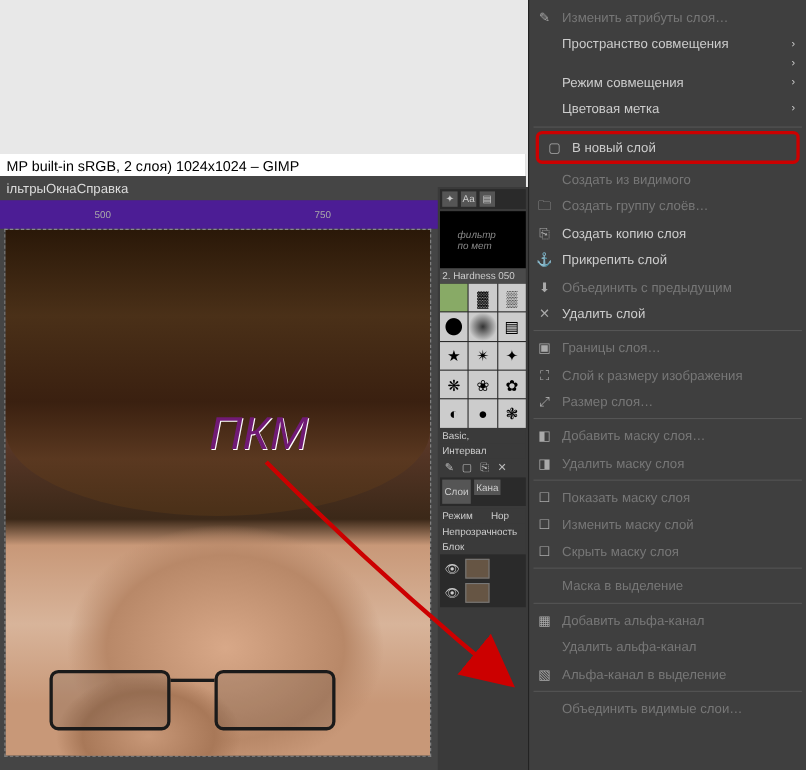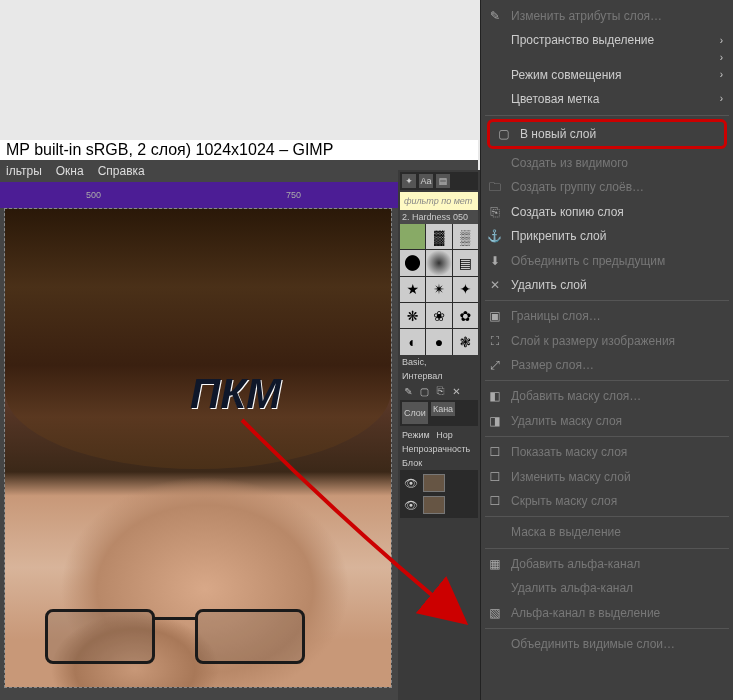--- a/index.html
+++ b/index.html
@@ -1,20 +1,20 @@
 <!DOCTYPE html>
 <html><head>
 <meta charset="utf-8">
 <style>
 * { margin: 0; padding: 0; box-sizing: border-box; font-family: "Segoe UI", Tahoma, sans-serif; }
 body { background: #e8e8e8; width: 733px; height: 700px; position: relative; overflow: hidden; }
 
 .window { position: absolute; top: 140px; left: 0; width: 478px; height: 560px; background: #454545; }
-.titlebar { background: #fff; color: #000; font-size: 16px; padding: 3px 6px; height: 20px; display: flex; align-items: center; }
-.menubar { background: #454545; color: #ddd; font-size: 12px; padding: 4px 6px; display: flex; gap: 14px; }
+.titlebar { background: #fff; color: #000; font-size: 13px; padding: 3px 6px; height: 20px; display: flex; align-items: center; }
+.menubar { background: #454545; color: #ddd; font-size: 12px; padding: 4px 6px; display: flex; }
 .menubar span { cursor: default; }
 .ruler-area { background: #4c1d95; height: 26px; position: relative; }
 .ruler-area .tick { position: absolute; color: #aaa; font-size: 9px; top: 8px; }
 .canvas-wrap { position: relative; width: 388px; height: 480px; overflow: hidden; border: 1px dashed #888; margin-left: 4px; }
 .canvas-img { width: 100%; height: 100%; background:
   radial-gradient(ellipse 120px 80px at 130px 460px, #c89878 0%, #a87858 50%, transparent 70%),
   radial-gradient(ellipse 180px 140px at 200px 380px, #d8a888 0%, #b88868 60%, transparent 80%),
   linear-gradient(180deg, #3b2818 0%, #4a3020 20%, #5a3828 40%, #3b2818 55%, #c89878 60%, #d8b49a 75%, #c89878 90%);
   position: relative;
 }
@@ -24,21 +24,21 @@
 }
 .glasses { position: absolute; top: 400px; left: 40px; width: 260px; height: 60px; }
 .lens { position: absolute; width: 110px; height: 55px; border: 3px solid #1a1a1a; border-radius: 8px; background: rgba(50,50,50,0.15); }
 .lens.l { left: 0; }
 .lens.r { right: 0; }
 .bridge { position: absolute; top: 8px; left: 110px; width: 40px; height: 3px; background: #1a1a1a; }
 
 .rpanel { position: absolute; top: 170px; left: 398px; width: 82px; height: 530px; background: #3a3a3a; padding: 2px; }
 .rpanel .tabicons { display: flex; gap: 3px; padding: 2px; background: #2a2a2a; margin-bottom: 2px; }
 .rpanel .tabicons span { width: 14px; height: 14px; background: #555; font-size: 9px; color: #ccc; display: inline-flex; align-items: center; justify-content: center; }
-.rpanel .filterrow { background: #fef9c3; color: #888; font-size: 9px; padding: 4px; font-style: italic; }
+.rpanel .filterrow { background: #000000; color: #888; font-size: 9px; padding: 16px; font-style: italic; }
 .rpanel .hrow { background: #4a4a4a; color: #ccc; font-size: 9px; padding: 2px; }
 .rpanel .brushgrid { display: grid; grid-template-columns: repeat(3, 1fr); gap: 1px; background: #2a2a2a; }
 .rpanel .brush { aspect-ratio: 1; background: #ccc; display: flex; align-items: center; justify-content: center; font-size: 14px; }
 .rpanel .brush.star { color: #000; }
 .rpanel .brush.soft { background: radial-gradient(#333 0%, #ccc 70%); }
 .rpanel .brush.round { background: radial-gradient(#000 0%, #000 40%, #ccc 45%); }
 .rpanel .brush.face { background: #8a6; }
 .rpanel .lbl { color: #ccc; font-size: 9px; padding: 2px; background: #3a3a3a; }
 .rpanel .iconrow { display: flex; gap: 3px; padding: 2px; }
 .rpanel .iconrow span { width: 13px; height: 13px; color: #bbb; font-size: 10px; display: inline-flex; align-items: center; justify-content: center; }
@@ -48,21 +48,21 @@
 .rpanel .thumb { width: 22px; height: 18px; background: #654; border: 1px solid #777; }
 
 .ctxmenu { position: absolute; top: 0; right: 0; width: 253px; height: 700px; background: #3f3f3f; color: #ccc; font-size: 12px; padding: 4px 0; border-left: 1px solid #222; }
 .ctxmenu .item { display: flex; align-items: center; padding: 5px 8px 5px 30px; position: relative; line-height: 1.2; }
 .ctxmenu .item.disabled { color: #777; }
 .ctxmenu .item .arrow { position: absolute; right: 10px; color: #ccc; font-size: 10px; }
 .ctxmenu .item .iconbox { position: absolute; left: 6px; width: 16px; height: 16px; display: flex; align-items: center; justify-content: center; font-size: 12px; color: #aaa; }
 .ctxmenu .sep { height: 1px; background: #555; margin: 3px 4px; }
 .ctxmenu .highlight-wrap { border: 3px solid #c00; border-radius: 6px; margin: 2px 6px; }
 
-.pkm-label { position: absolute; top: 370px; left: 190px; color: #0f172a; font-size: 42px; font-weight: bold; font-style: italic; text-shadow: 1px 1px 0 #fff; pointer-events: none; }
+.pkm-label { position: absolute; top: 370px; left: 190px; color: #701a75; font-size: 42px; font-weight: normal; font-style: italic; text-shadow: 1px 1px 0 #fff; pointer-events: none; }
 
 .arrow-svg { position: absolute; top: 410px; left: 232px; pointer-events: none; }
 </style>
 </head>
 <body>
 
 <div class="window">
   <div class="titlebar">
     <span>MP built-in sRGB, 2 слоя) 1024x1024 – GIMP</span>
   </div>
@@ -119,21 +119,21 @@
     <span>▢</span>
     <span>⎘</span>
     <span>✕</span>
   </div>
   <div class="tabicons">
     <span style="width:auto;font-size:9px;padding:11px 2px">Слои</span>
     <span style="width:auto;font-size:9px;padding:0 2px">Кана</span>
   </div>
   <div class="lbl">
     <span>Режим</span>
-    <span style="margin-left:4px">Нор</span>
+    <span style="margin-left:14px">Нор</span>
   </div>
   <div class="lbl">Непрозрачность</div>
   <div class="lbl">Блок</div>
   <div class="layers">
     <div class="layer-row">
       <span class="eye">👁</span>
       <span class="thumb"></span>
     </div>
     <div class="layer-row">
       <span class="eye">👁</span>
@@ -141,21 +141,21 @@
     </div>
   </div>
 </div>
 
 <div class="ctxmenu">
   <div class="item disabled">
       <span class="iconbox">✎</span>
       <span>Изменить атрибуты слоя…</span>
     </div>
   <div class="item">
-      <span>Пространство выделение</span>
+      <span>Пространство совмещения</span>
       <span class="arrow">›</span>
     </div>
   <div class="item">
       <span class="arrow">›</span>
     </div>
   <div class="item">
       <span>Режим совмещения</span>
       <span class="arrow">›</span>
     </div>
   <div class="item">

